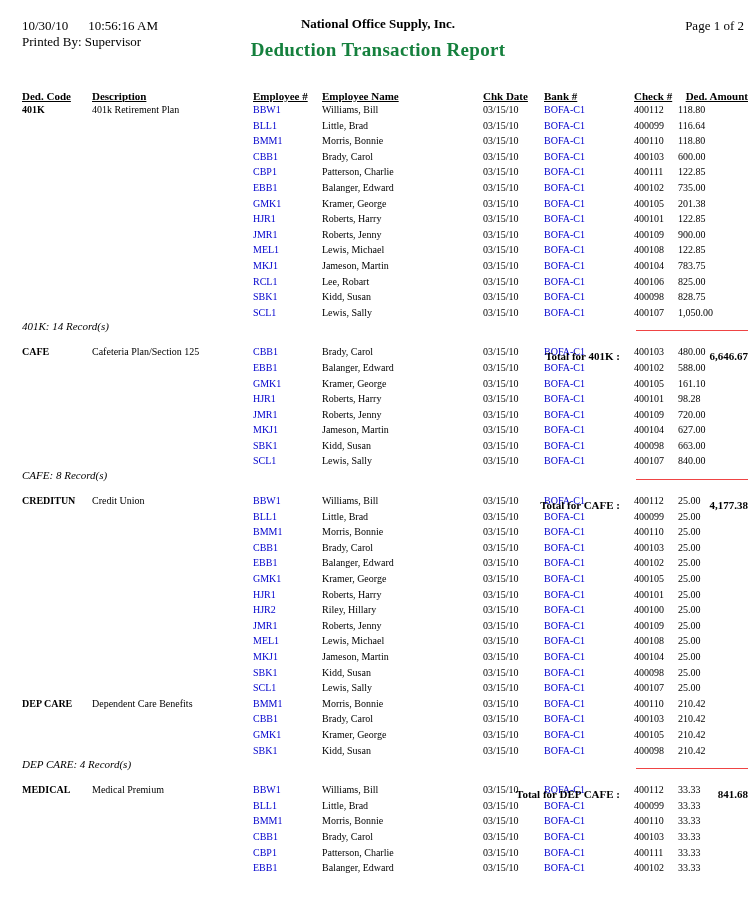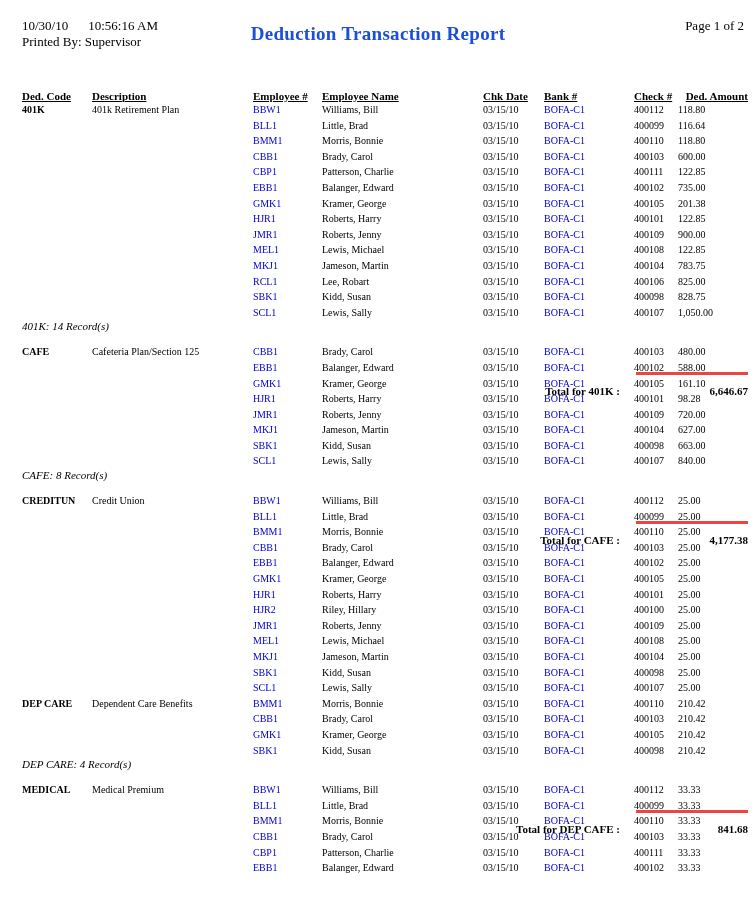--- a/index.html
+++ b/index.html
@@ -7,21 +7,21 @@
     width:756px;height:912px;background:#ffffff;color:#000;
     font-family:"Liberation Serif",serif;
     position:relative;overflow:hidden;box-sizing:border-box;
   }
   
   .report-header{position:relative;height:84px;}
   .hdr-left{position:absolute;left:22px;top:18px;font-size:13px;line-height:16px;}
   .hdr-left .date{margin-right:20px;}
   .hdr-center{position:absolute;left:0;right:0;top:16px;text-align:center;}
   .company{font-size:13px;font-weight:bold;}
-  .title{font-size:19px;font-weight:bold;color:#1d4ed8;margin-top:7px;letter-spacing:0.3px;}
+  .title{font-size:19px;font-weight:bold;color:#15803d;margin-top:7px;letter-spacing:0.3px;}
   .hdr-right{position:absolute;right:12px;top:18px;font-size:13px;}
   
   .grid{
     display:grid;
     grid-template-columns:70px 161px 69px 161px 61px 90px 44px 70px;
     padding-left:22px;padding-right:8px;
     width:756px;box-sizing:border-box;
   }
   .col-headers{font-size:11px;font-weight:bold;height:18px;align-items:end;}
   .col-headers .ch{text-decoration:underline;white-space:nowrap;}
@@ -30,35 +30,36 @@
   .data-row{font-size:10px;height:15.6px;line-height:15.6px;}
   .c{white-space:nowrap;overflow:hidden;}
   .b{font-weight:bold;}
   .blue{color:#0000CD;}
   .amt{}
   
   .group-footer{position:relative;height:24px;font-size:11px;}
   .rec-count{position:absolute;left:22px;top:0;font-style:italic;line-height:12px;}
   .total-line{position:absolute;right:8px;top:10px;display:flex;align-items:baseline;}
   .total-label{font-weight:bold;padding-right:16px;line-height:13px;white-space:nowrap;}
-  .total-amount{font-weight:bold;border-top:3px solid #ef4444;width:112px;text-align:right;line-height:13px;padding-top:10px;margin-top:42px;}
+  .total-amount{font-weight:bold;border-top:1px solid #ef4444;width:112px;text-align:right;line-height:13px;padding-top:19px;}
 </style>
 </head>
 <body>
 
 <div class="page">
 
   <div class="report-header">
     <div class="hdr-left">
       <div>
         <span class="date">10/30/10</span><span>10:56:16 AM</span>
       </div>
       <div>Printed By: Supervisor</div>
     </div>
     <div class="hdr-center">
+      <div class="company">National Office Supply, Inc.</div>
       <div class="title">Deduction Transaction Report</div>
     </div>
     <div class="hdr-right">Page 1 of 2</div>
   </div>
 
   <div class="grid col-headers">
     <span class="ch">Ded. Code</span>
     <span class="ch">Description</span>
     <span class="ch">Employee #</span>
     <span class="ch">Employee Name</span>

